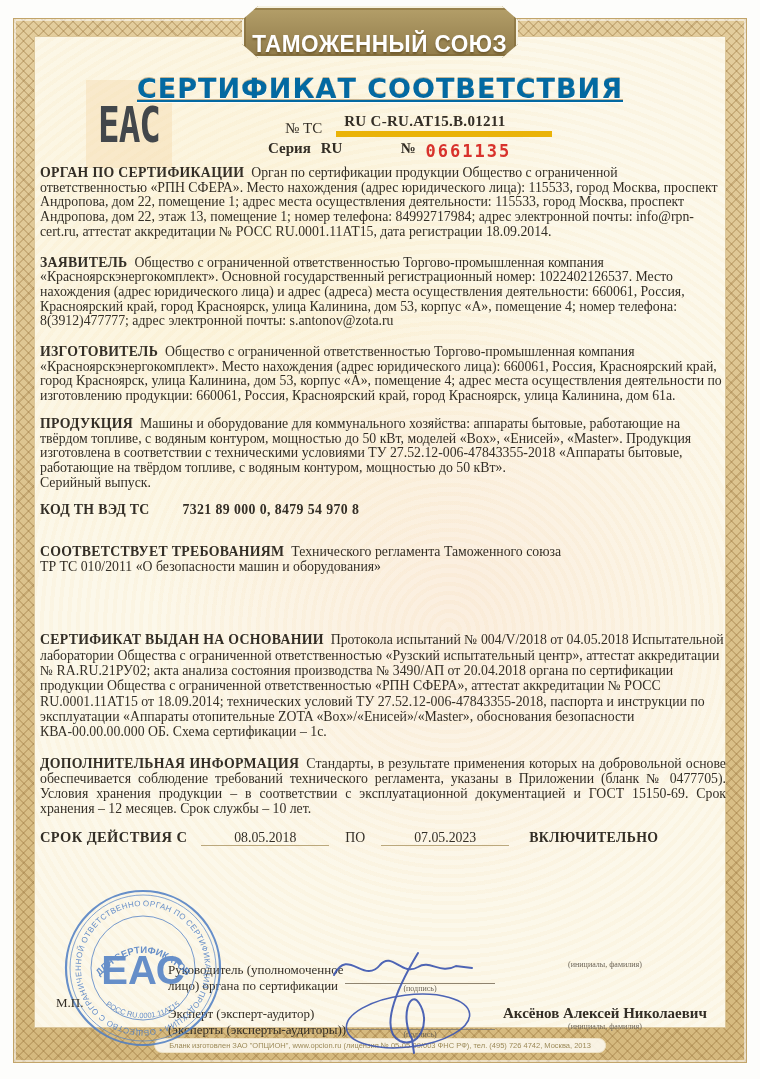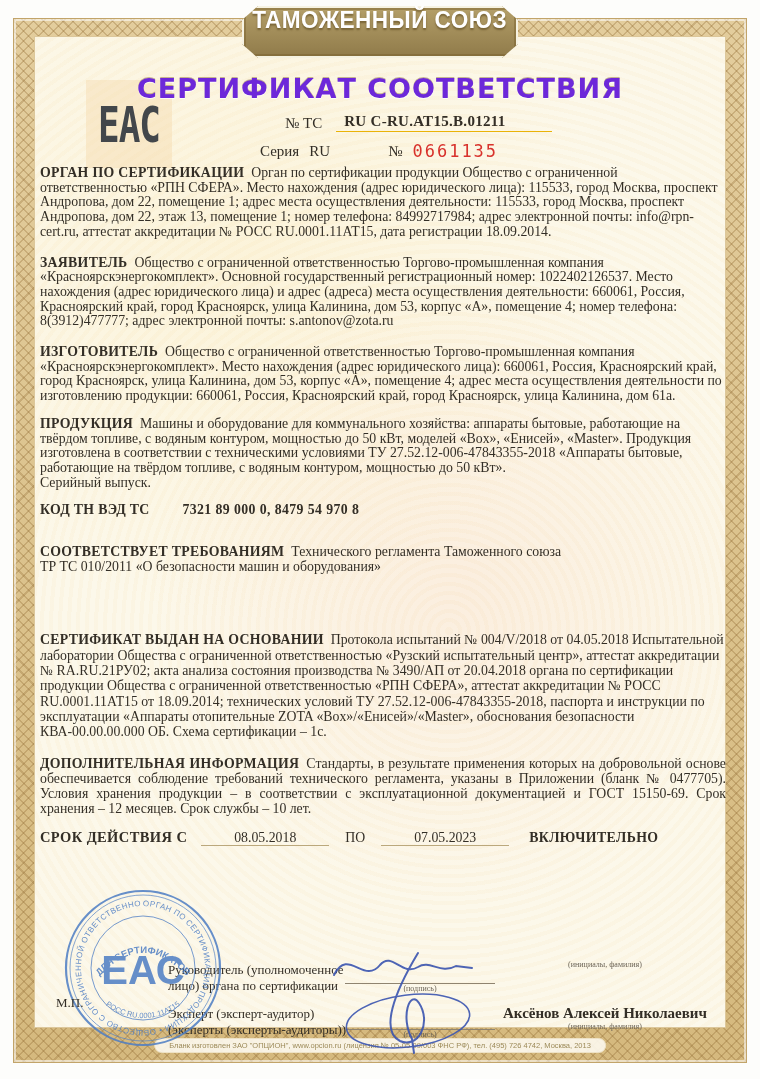--- a/index.html
+++ b/index.html
@@ -18,35 +18,35 @@
       radial-gradient(circle at 62% 56%, rgba(242,150,120,.10), transparent 45%),
       radial-gradient(circle at 30% 22%, rgba(250,215,120,.14), transparent 40%),
       repeating-radial-gradient(circle at 60% 60%, rgba(235,185,90,.05) 0 4px, transparent 4px 9px),
       #fcf8ea;
     border:1px solid #dcc79b;}
   
   .badge{position:absolute;top:6px;left:50%;transform:translateX(-50%);width:276px;height:52px;z-index:3;
     background:linear-gradient(180deg,#b5a06a,#8f7a49);
     clip-path:polygon(16px 0,calc(100% - 16px) 0,100% 14px,100% calc(100% - 14px),calc(100% - 16px) 100%,16px 100%,0 calc(100% - 14px),0 14px);
     box-shadow:inset 0 0 0 2px rgba(255,253,240,.92), inset 0 0 0 4px rgba(120,95,45,.45);
-    display:flex;align-items:flex-start;justify-content:center;}
+    display:flex;align-items:flex-end;justify-content:center;}
   .badge-label{font-family:"Liberation Sans",sans-serif;font-weight:800;font-size:24px;color:#fff;
     letter-spacing:.5px;transform:scaleX(.94);text-shadow:0 2px 2px rgba(80,60,20,.55);white-space:nowrap;}
   
   .eac-mark{position:absolute;left:86px;top:80px;width:86px;height:88px;z-index:2;
     background:rgba(246,214,168,.40);display:flex;align-items:center;justify-content:center;}
   .eac-mark span{font-family:"DejaVu Sans Mono",monospace;font-weight:bold;font-size:36px;color:#43474b;
     transform:scaleY(1.4);letter-spacing:-1px;}
   .doc-title{position:absolute;top:73px;left:0;right:0;text-align:center;z-index:2;
-    font-family:"DejaVu Sans",sans-serif;font-weight:bold;font-size:27px;color:#6d28d9;letter-spacing:1px;
-    text-shadow:0 1px 0 rgba(255,255,255,.75), 0 -1px 0 rgba(130,100,50,.45);}
+    font-family:"DejaVu Sans",sans-serif;font-weight:bold;font-size:27px;color:#0369a1;letter-spacing:1px;
+    text-shadow:0 1px 0 rgba(255,255,255,.75), 0 -1px 0 rgba(130,100,50,.45);text-decoration:underline;}
   .row-number{position:absolute;top:113px;left:285px;display:flex;align-items:flex-end;font-size:15px;z-index:2;}
   .row-number .lbl{margin-right:14px;}
-  .row-number .val{font-weight:bold;border-bottom:1px solid #eab308;padding:0 46px 1px 8px;letter-spacing:.3px;}
-  .row-series{position:absolute;top:140px;left:260px;display:flex;align-items:flex-end;font-size:15px;z-index:2;}
+  .row-number .val{font-weight:bold;border-bottom:6px solid #eab308;padding:0 46px 1px 8px;letter-spacing:.3px;}
+  .row-series{position:absolute;top:140px;left:268px;display:flex;align-items:flex-start;font-size:15px;z-index:2;font-weight:bold;}
   .row-series .region{margin-left:10px;}
   .row-series .no{margin-left:58px;}
   .row-series .serial{margin-left:10px;font-family:"DejaVu Sans Mono",monospace;font-size:17px;
     letter-spacing:2px;color:#d8322c;position:relative;top:1px;}
   
   .body-copy{position:absolute;left:40px;right:34px;top:166px;font-size:13.8px;line-height:14.7px;z-index:2;}
   .sec{margin:0 0 16px;}
   .sec .head{font-weight:bold;letter-spacing:.3px;margin-right:7px;}
   .sec.tight{margin-bottom:13px;}
   .sec .note{display:block;}

